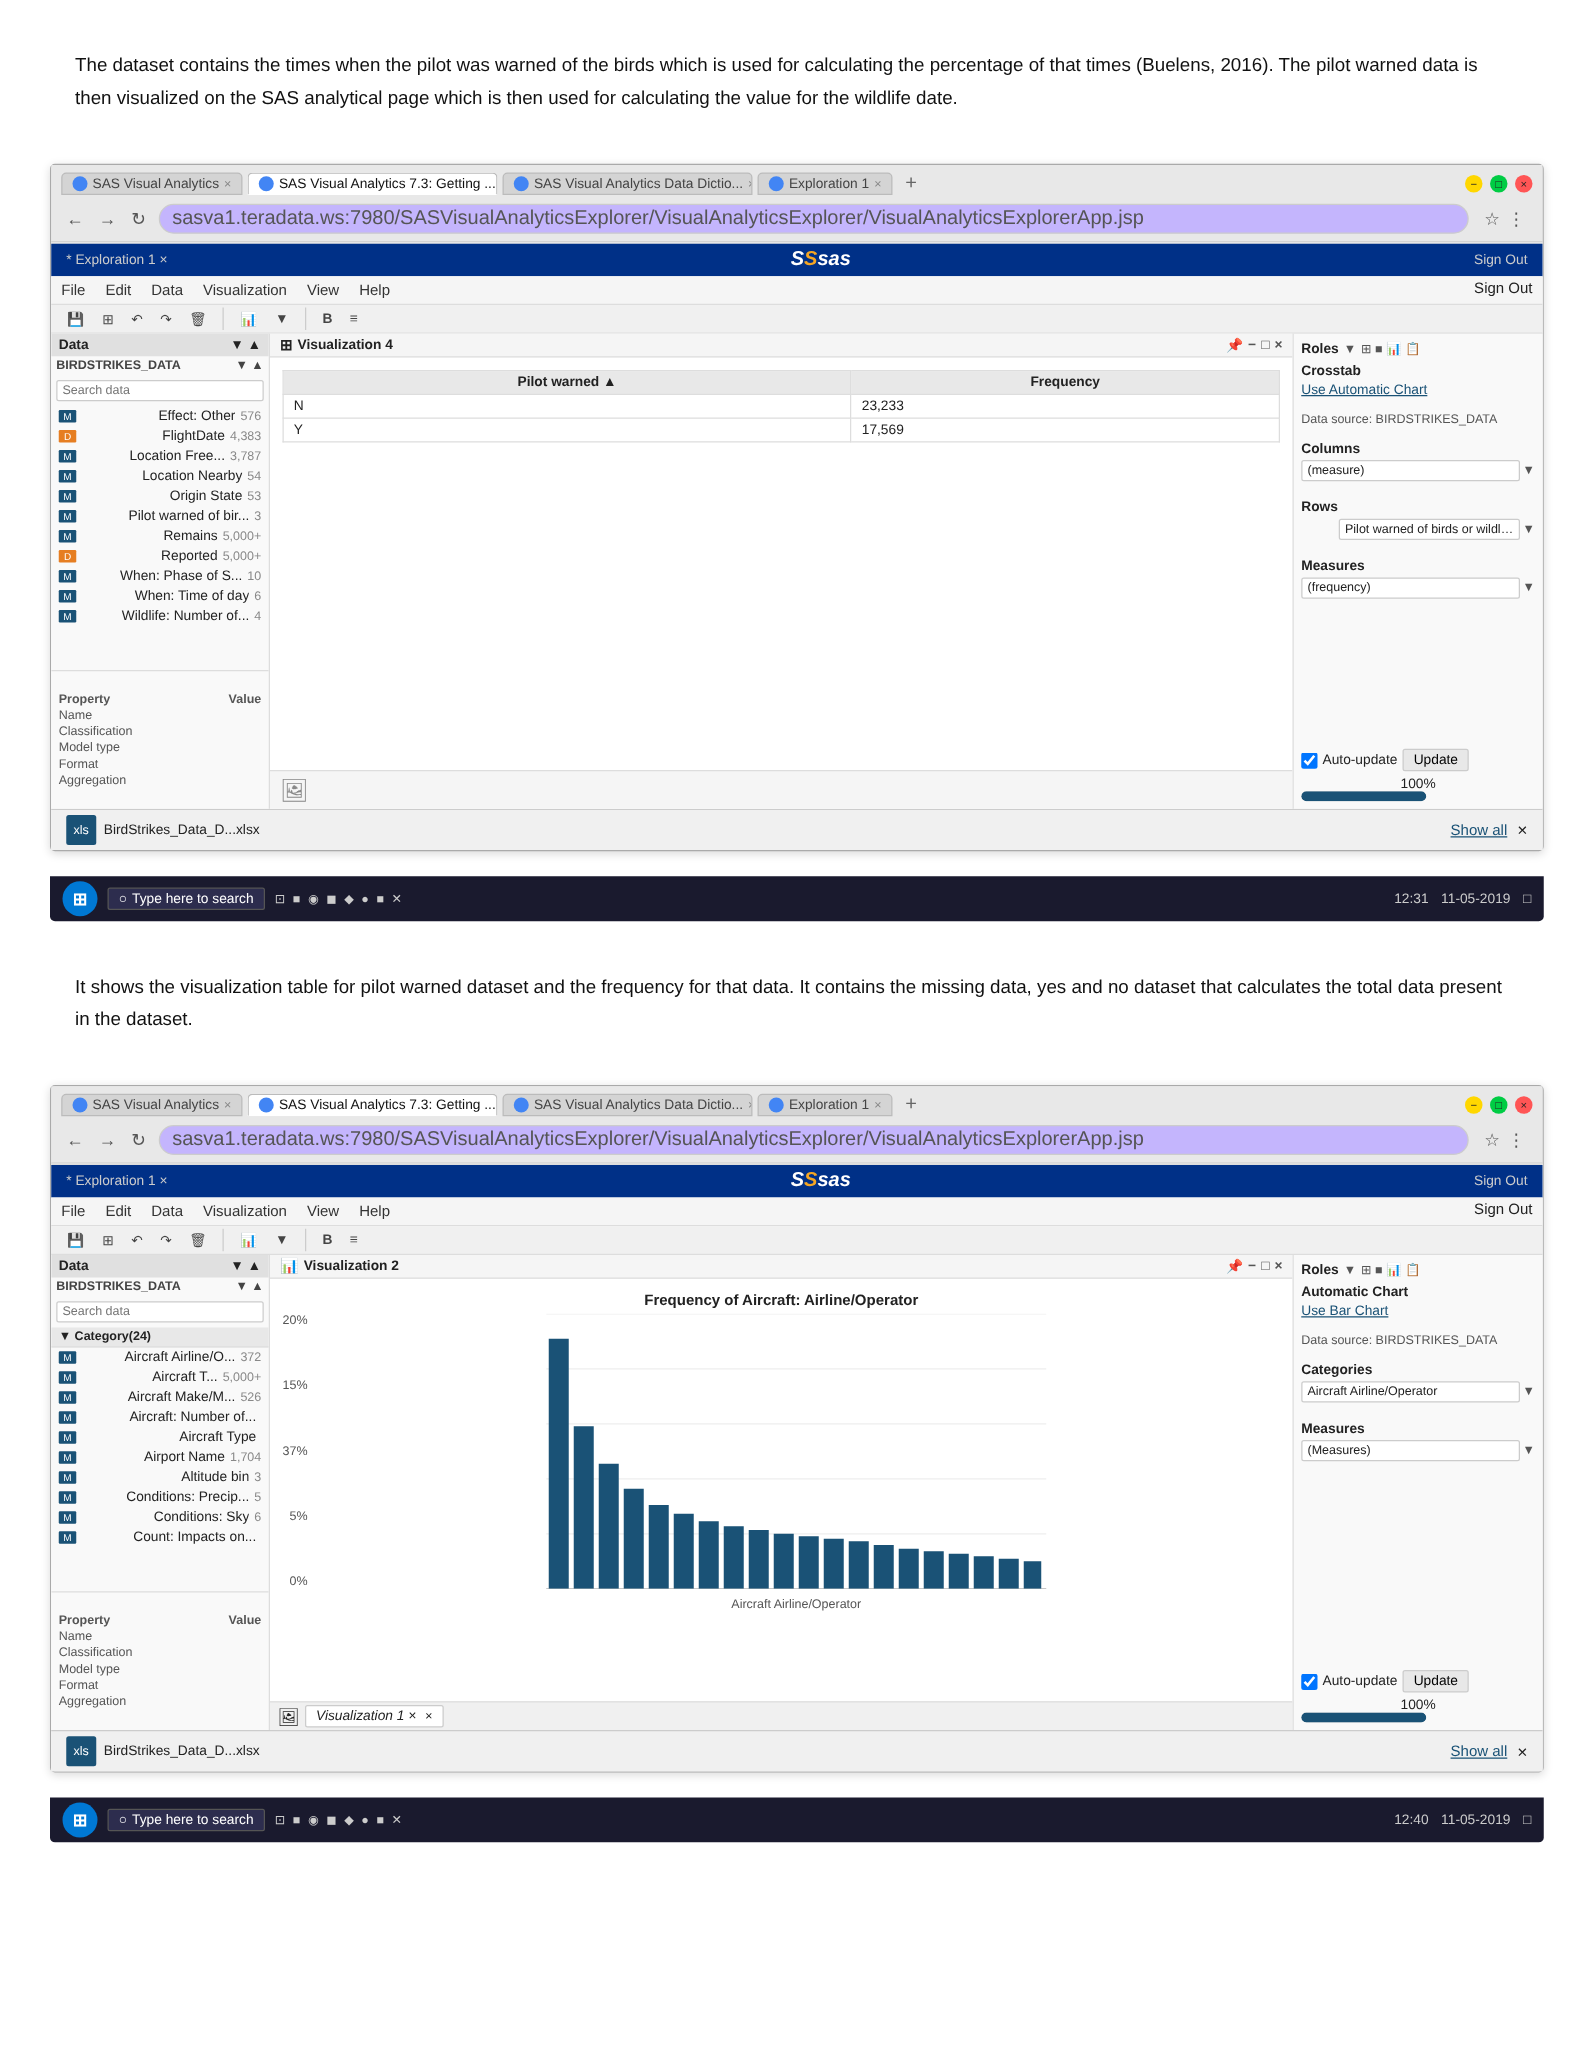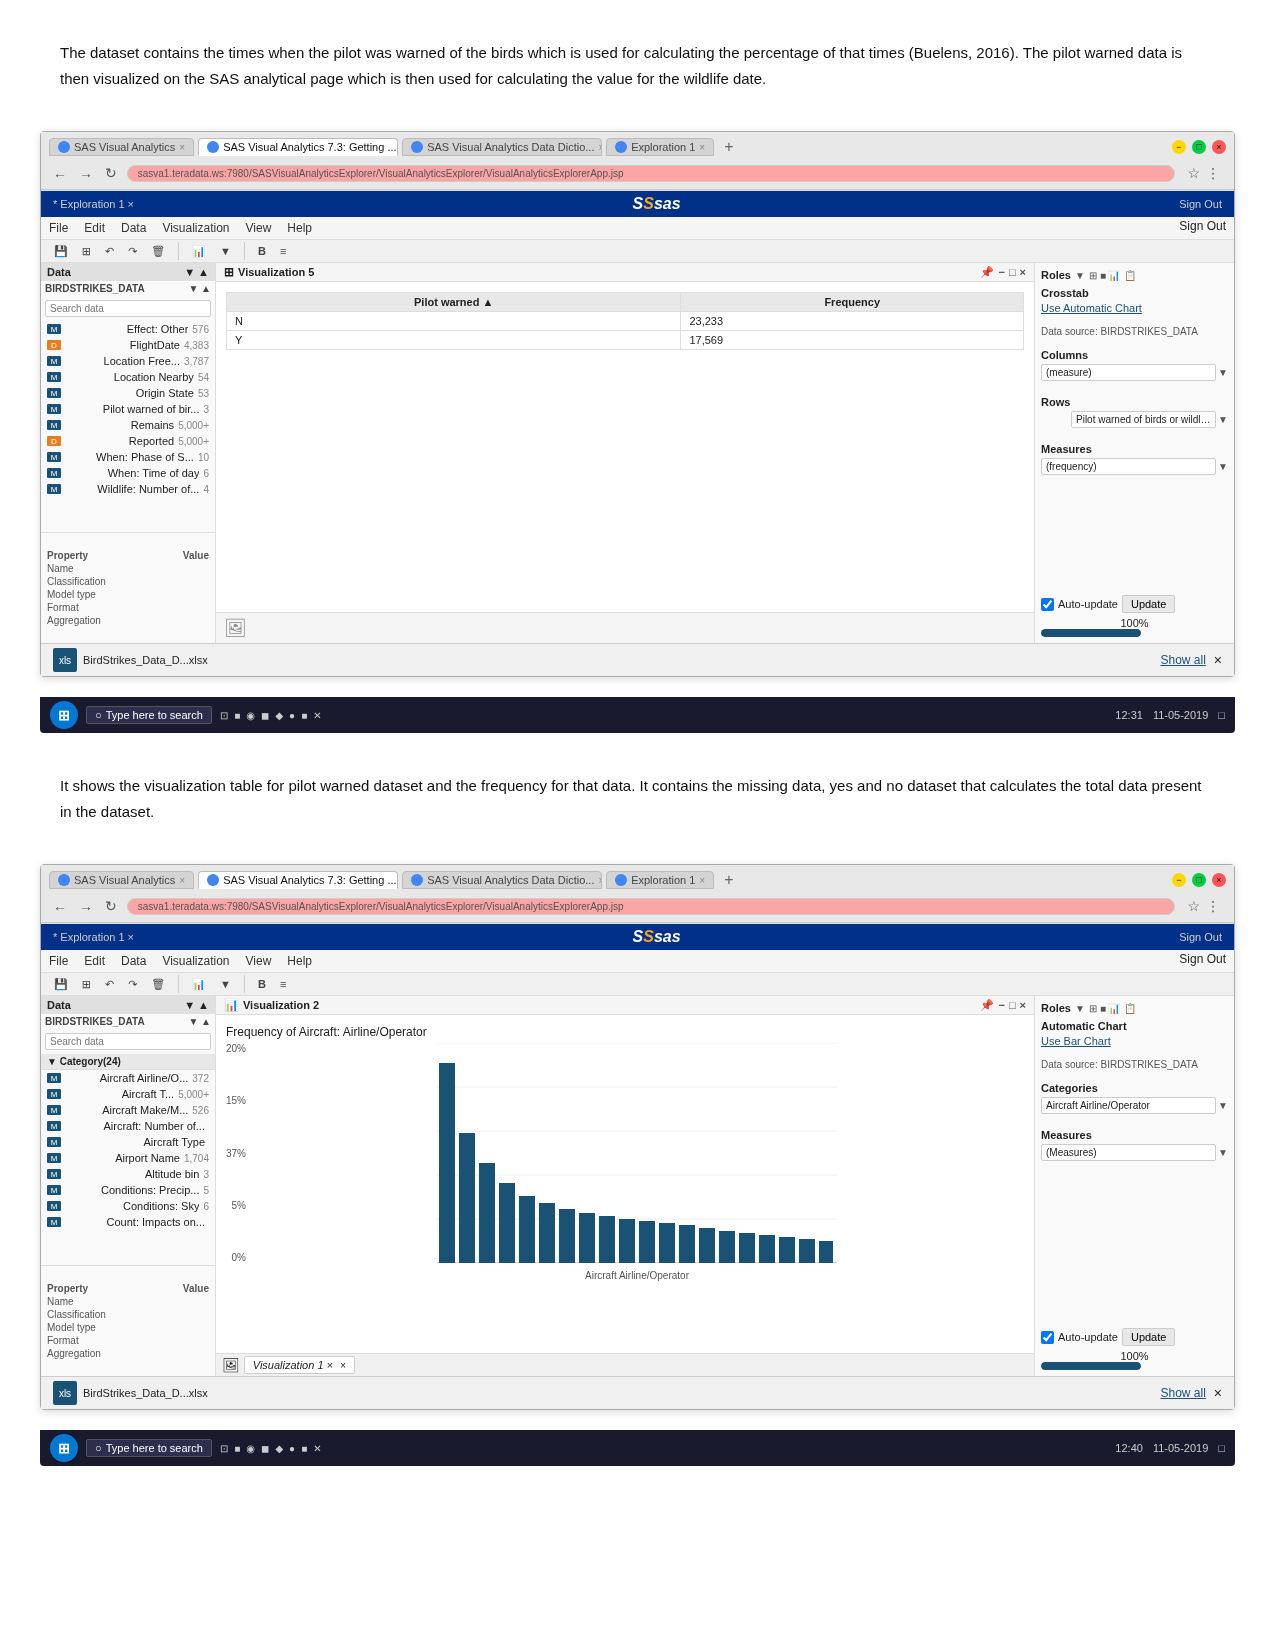--- a/index.html
+++ b/index.html
@@ -95,25 +95,25 @@
     .nav-btn {
       background: none;
       border: none;
       color: #555;
       font-size: 14px;
       cursor: pointer;
       padding: 2px 4px;
     }
     .address-box {
       flex: 1;
-      background: #fca5a5;
+      background: #c4b5fd;
       border: 1px solid #ccc;
       border-radius: 12px;
       padding: 2px 10px;
-      font-size: 10px;
+      font-size: 16px;
       color: #555;
       white-space: nowrap;
       overflow: hidden;
       text-overflow: ellipsis;
     }
     .browser-actions {
       display: flex;
       gap: 6px;
       align-items: center;
       font-size: 14px;
@@ -428,22 +428,22 @@
       background: #1a5276;
       border-radius: 2px;
       display: flex;
       align-items: center;
       justify-content: center;
       color: #fff;
       font-size: 10px;
     }
     .chart-title {
       font-size: 12px;
-      font-weight: normal;
-      text-align: left;
+      font-weight: bold;
+      text-align: center;
       margin-bottom: 4px;
     }
     .y-axis {
       display: flex;
       flex-direction: column;
       justify-content: space-between;
       font-size: 10px;
       color: #555;
       text-align: right;
       padding-right: 4px;
@@ -698,21 +698,21 @@
             <span>Aggregation</span>
               <span></span>
           </div>
         </div>
       </div>
 
       <div class="sas-viz-area">
         <div class="viz-title-bar">
           <div style="display:flex;align-items:center;gap:4px;">
             <span style="font-size:12px;">⊞</span>
-            <span>Visualization 5</span>
+            <span>Visualization 4</span>
           </div>
           <div class="viz-window-controls">
             <span>📌</span>
             <span>−</span>
             <span>□</span>
             <span>×</span>
           </div>
         </div>
         <div class="viz-content">
           <div class="chart-container">

